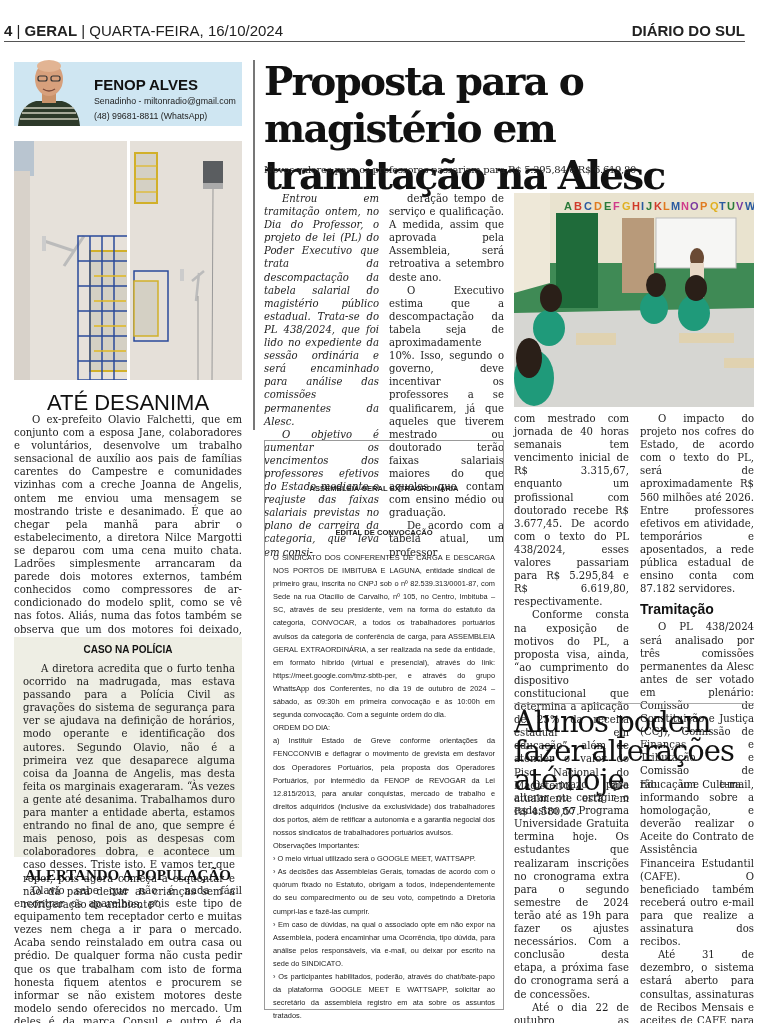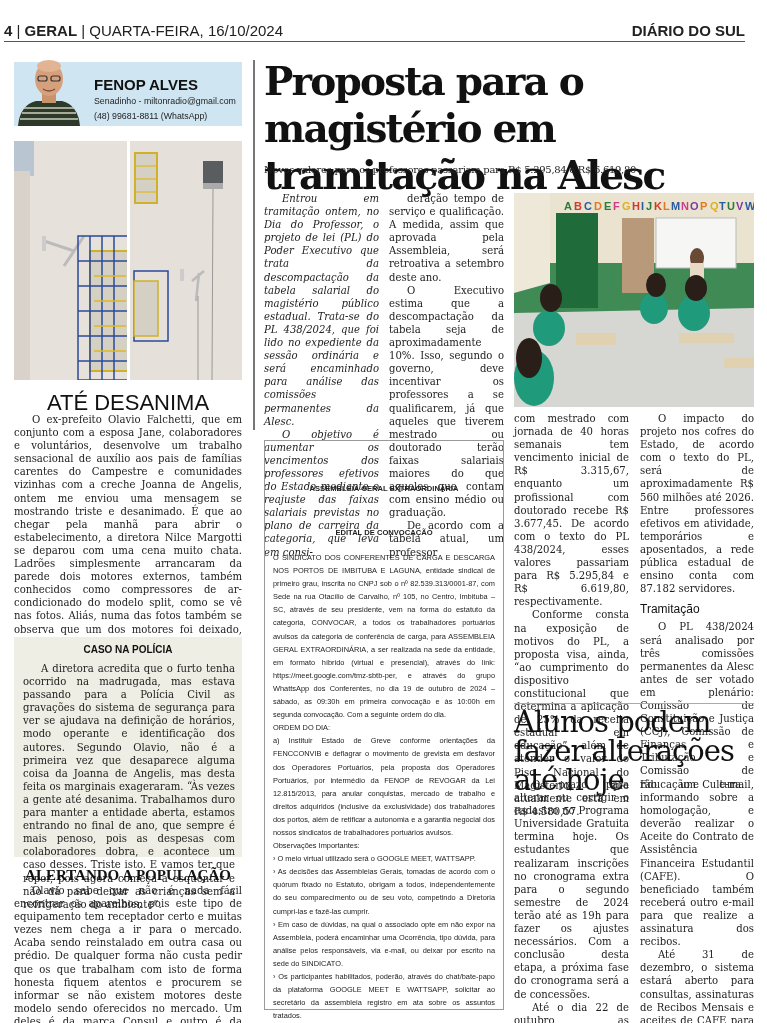--- a/index.html
+++ b/index.html
@@ -19,21 +19,21 @@
   .vline { left: 253px; top: 60px; width: 1.5px; height: 370px; background: #777; }
   .headline { left: 264px; top: 58px; width: 500px; font-family: "DejaVu Serif", serif; font-weight: bold; font-size: 39px; line-height: 47px; letter-spacing: -1.8px; color: #111; }
   .subhead { left: 264px; top: 164px; font-size: 10px; color: #222; letter-spacing: -0.3px; }
   .col { font-size: 10.1px; line-height: 13.1px; text-align: justify; }
   .col p { text-indent: 18px; }
   .edital { left: 264px; top: 440px; width: 240px; height: 570px; border: 1px solid #999; padding: 10px 8px; font-family: "Liberation Sans", sans-serif; font-size: 7.4px; line-height: 13.1px; color: #222; }
   .edital .title { text-align: center; font-weight: bold; font-size: 7.6px; line-height: 13px; margin-top: 31px; }
   .edital .para { text-align: justify; }
   .edital .bullet::before { content: "› "; }
   .photo-right { left: 514px; top: 193px; width: 240px; height: 214px; }
-  .subtitle-h { font-family: "Liberation Sans", sans-serif; font-weight: normal; font-size: 12px; color: #111; }
+  .subtitle-h { font-family: "Liberation Sans", sans-serif; font-weight: bold; font-size: 14px; color: #111; }
   .hline2 { left: 514px; top: 703px; width: 240px; height: 1px; background: #aaa; }
   .headline2 { left: 514px; top: 708px; width: 250px; font-size: 29px; line-height: 29px; letter-spacing: -1px; color: #111; }
 </style>
 </head>
 <body>
 
 <div class="abs header">
   <div>
     <b>4</b> | <b>GERAL</b> | <span>QUARTA-FEIRA, 16/10/2024</span>
   </div>

